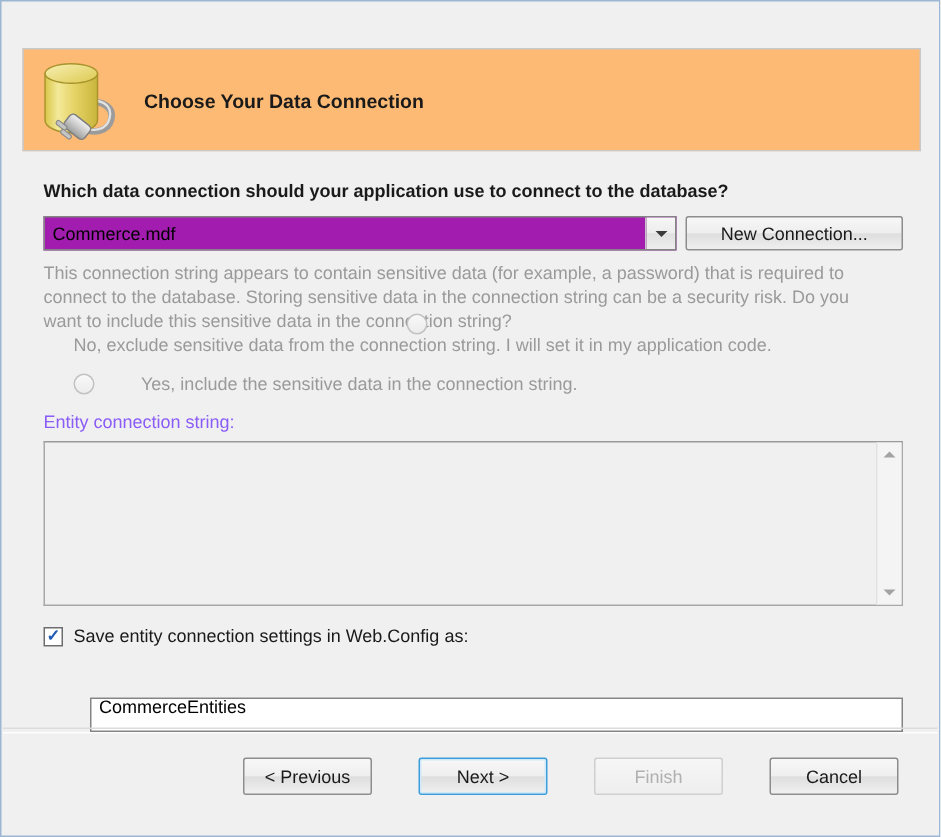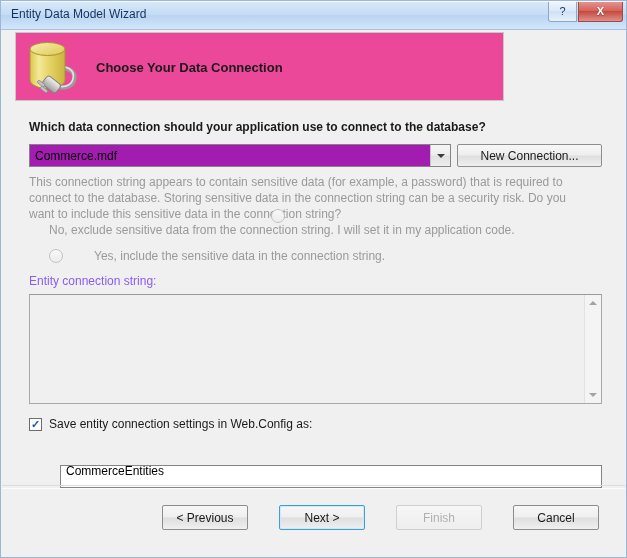--- a/index.html
+++ b/index.html
@@ -76,24 +76,24 @@
     text-shadow: 0 1px 1px rgba(0,0,0,0.35);
     border-radius: 0 0 3px 0;
   }
   .tb-glyph { line-height: 1; }
 
   
   .header-banner {
     position: absolute;
     left: 14px;
     top: 31px;
-    width: 489px;
+    width: 599px;
     height: 69px;
     box-sizing: border-box;
-    background: #ec4899;
+    background: #fdba74;
     border: 1px solid #c8c8c8;
   }
   .db-icon {
     position: absolute;
     left: 8px;
     top: 5px;
     width: 66px;
     height: 58px;
   }
   .header-title {
@@ -344,32 +344,20 @@
     color: #b0b0b0;
     background: linear-gradient(to bottom, #f6f6f6, #eeeeee);
     border-color: #cfcfcf;
   }
 </style>
 </head>
 <body>
 
 <div class="window">
 
-  <div class="titlebar">
-    <div class="titlebar-inner-line"></div>
-    <div class="title-text">Entity Data Model Wizard</div>
-    <div class="titlebar-buttons">
-      <div class="tb-btn tb-help">
-        <span class="tb-glyph">?</span>
-      </div>
-      <div class="tb-btn tb-close">
-        <span class="tb-glyph">X</span>
-      </div>
-    </div>
-  </div>
 
   <div class="header-banner">
     <svg class="db-icon" viewBox="0 0 66 58">
       <defs>
         <linearGradient id="cylBody" x1="0" y1="0" x2="1" y2="0">
           <stop offset="0%" stop-color="#d9c748"></stop>
           <stop offset="25%" stop-color="#f3e99a"></stop>
           <stop offset="55%" stop-color="#e6d467"></stop>
           <stop offset="100%" stop-color="#c9b53c"></stop>
         </linearGradient>

